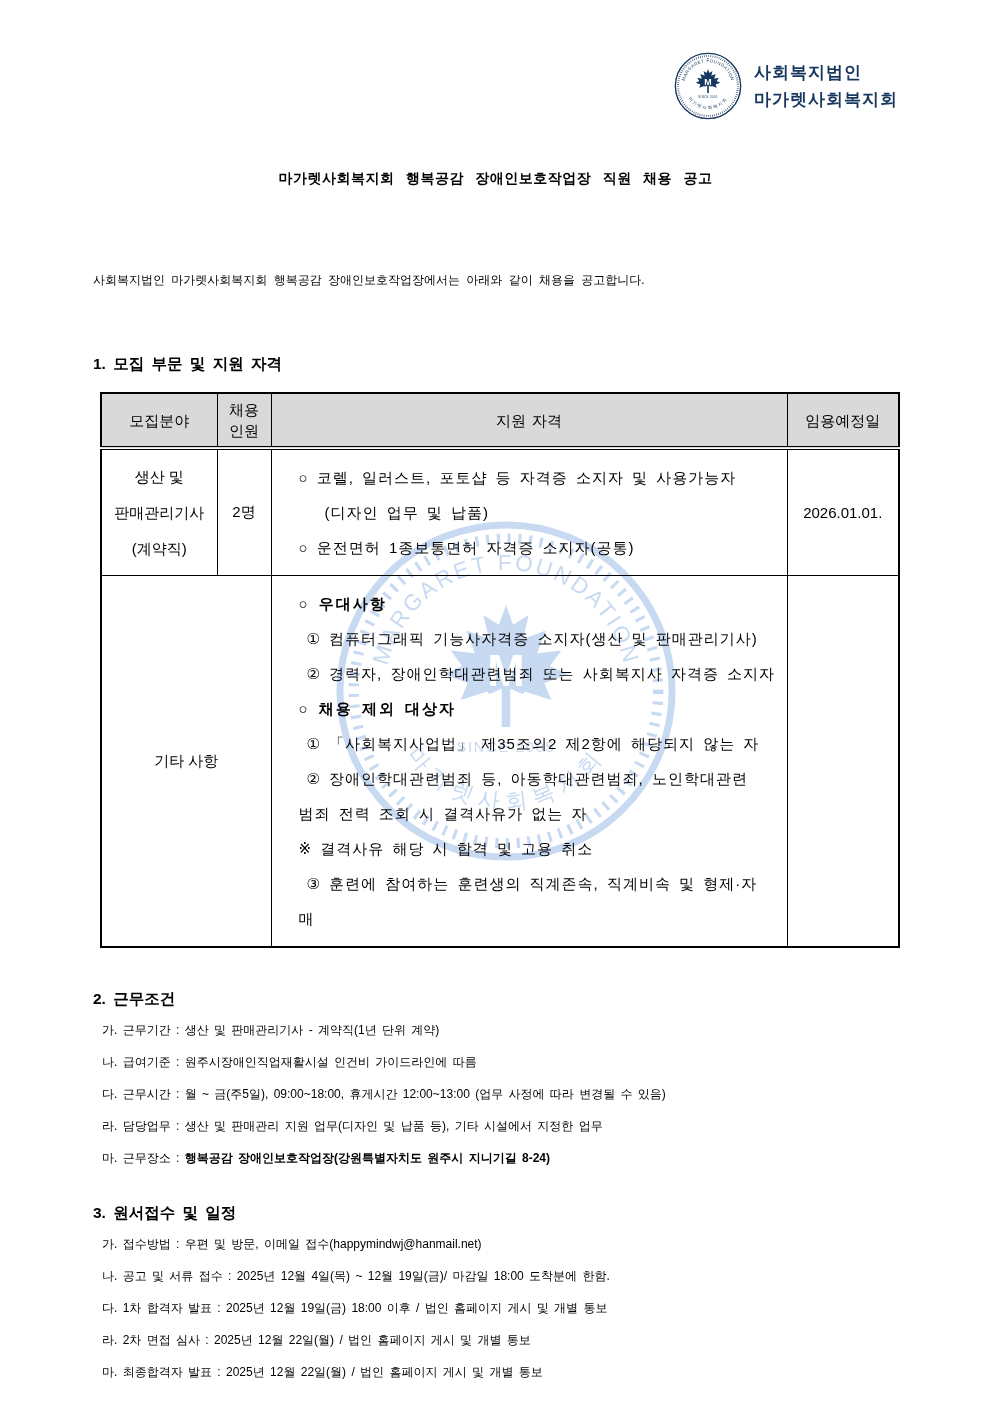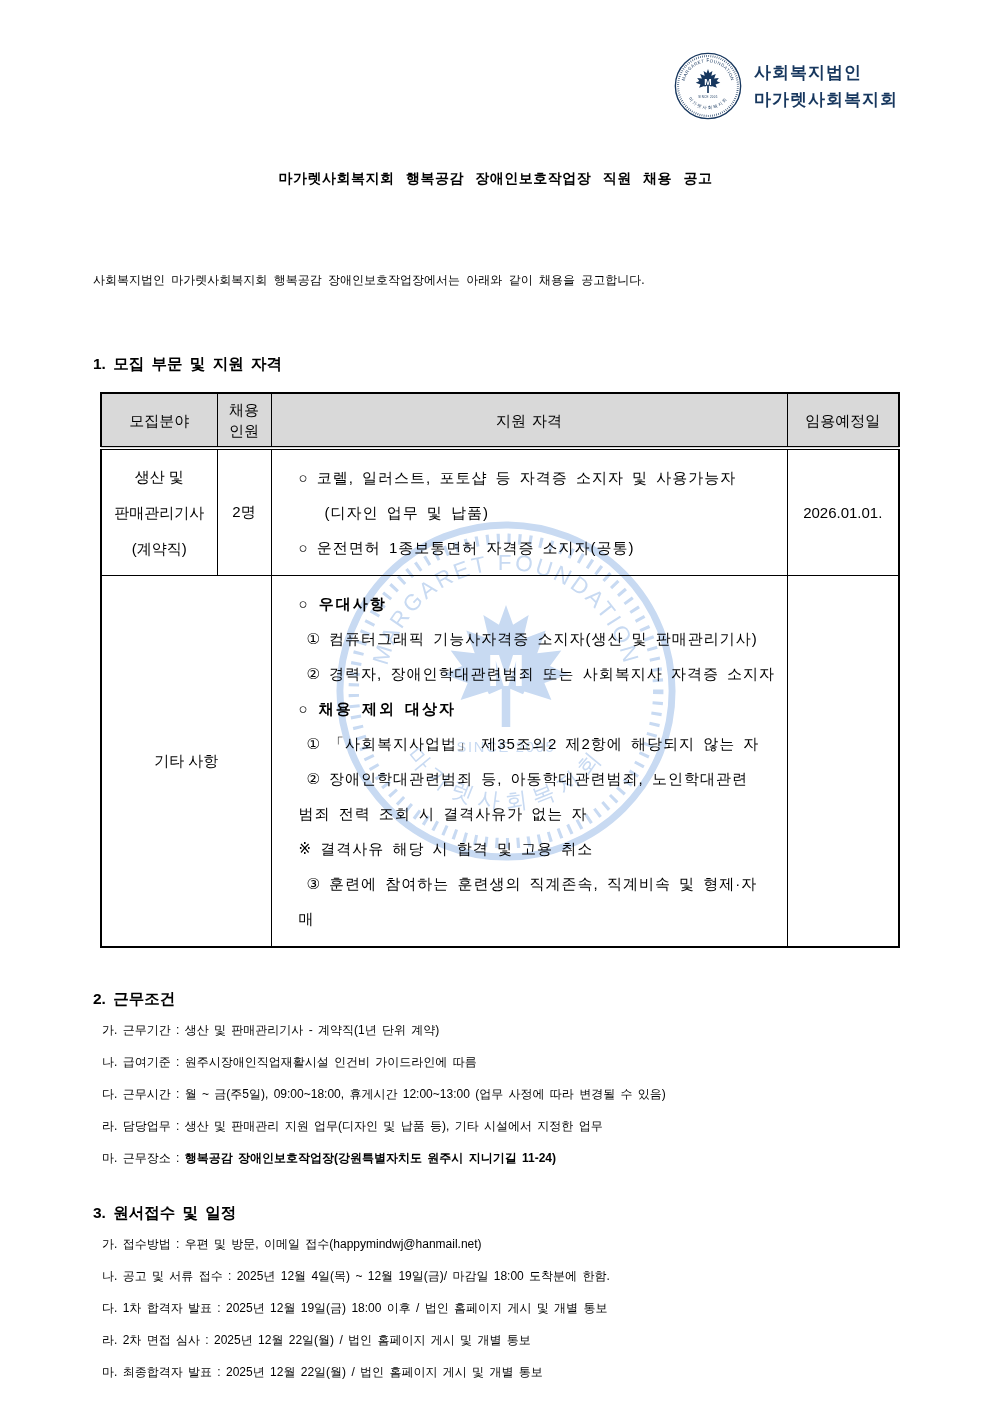--- a/index.html
+++ b/index.html
@@ -154,21 +154,21 @@
       <div class="sec-items">
 
           <div class="item"><span>가. 근무기간 : 생산 및 판매관리기사 - 계약직(1년 단위 계약)</span><span class="bold-part"></span></div>
 
           <div class="item"><span>나. 급여기준 : 원주시장애인직업재활시설 인건비 가이드라인에 따름</span><span class="bold-part"></span></div>
 
           <div class="item"><span>다. 근무시간 : 월 ~ 금(주5일), 09:00~18:00, 휴게시간 12:00~13:00 (업무 사정에 따라 변경될 수 있음)</span><span class="bold-part"></span></div>
 
           <div class="item"><span>라. 담당업무 : 생산 및 판매관리 지원 업무(디자인 및 납품 등), 기타 시설에서 지정한 업무</span><span class="bold-part"></span></div>
 
-          <div class="item"><span>마. 근무장소 : </span><span class="bold-part">행복공감 장애인보호작업장(강원특별자치도 원주시 지니기길 11-24)</span></div>
+          <div class="item"><span>마. 근무장소 : </span><span class="bold-part">행복공감 장애인보호작업장(강원특별자치도 원주시 지니기길 8-24)</span></div>
         </div>
     </div>
 
     <div class="sec3">
       <div class="sec-heading">3. 원서접수 및 일정</div>
       <div class="sec-items">
 
           <div class="item"><span>가. 접수방법 : 우편 및 방문, 이메일 접수(happymindwj@hanmail.net)</span><span class="bold-part"></span></div>
 
           <div class="item"><span>나. 공고 및 서류 접수 : 2025년 12월 4일(목) ~ 12월 19일(금)/ 마감일 18:00 도착분에 한함.</span><span class="bold-part"></span></div>

